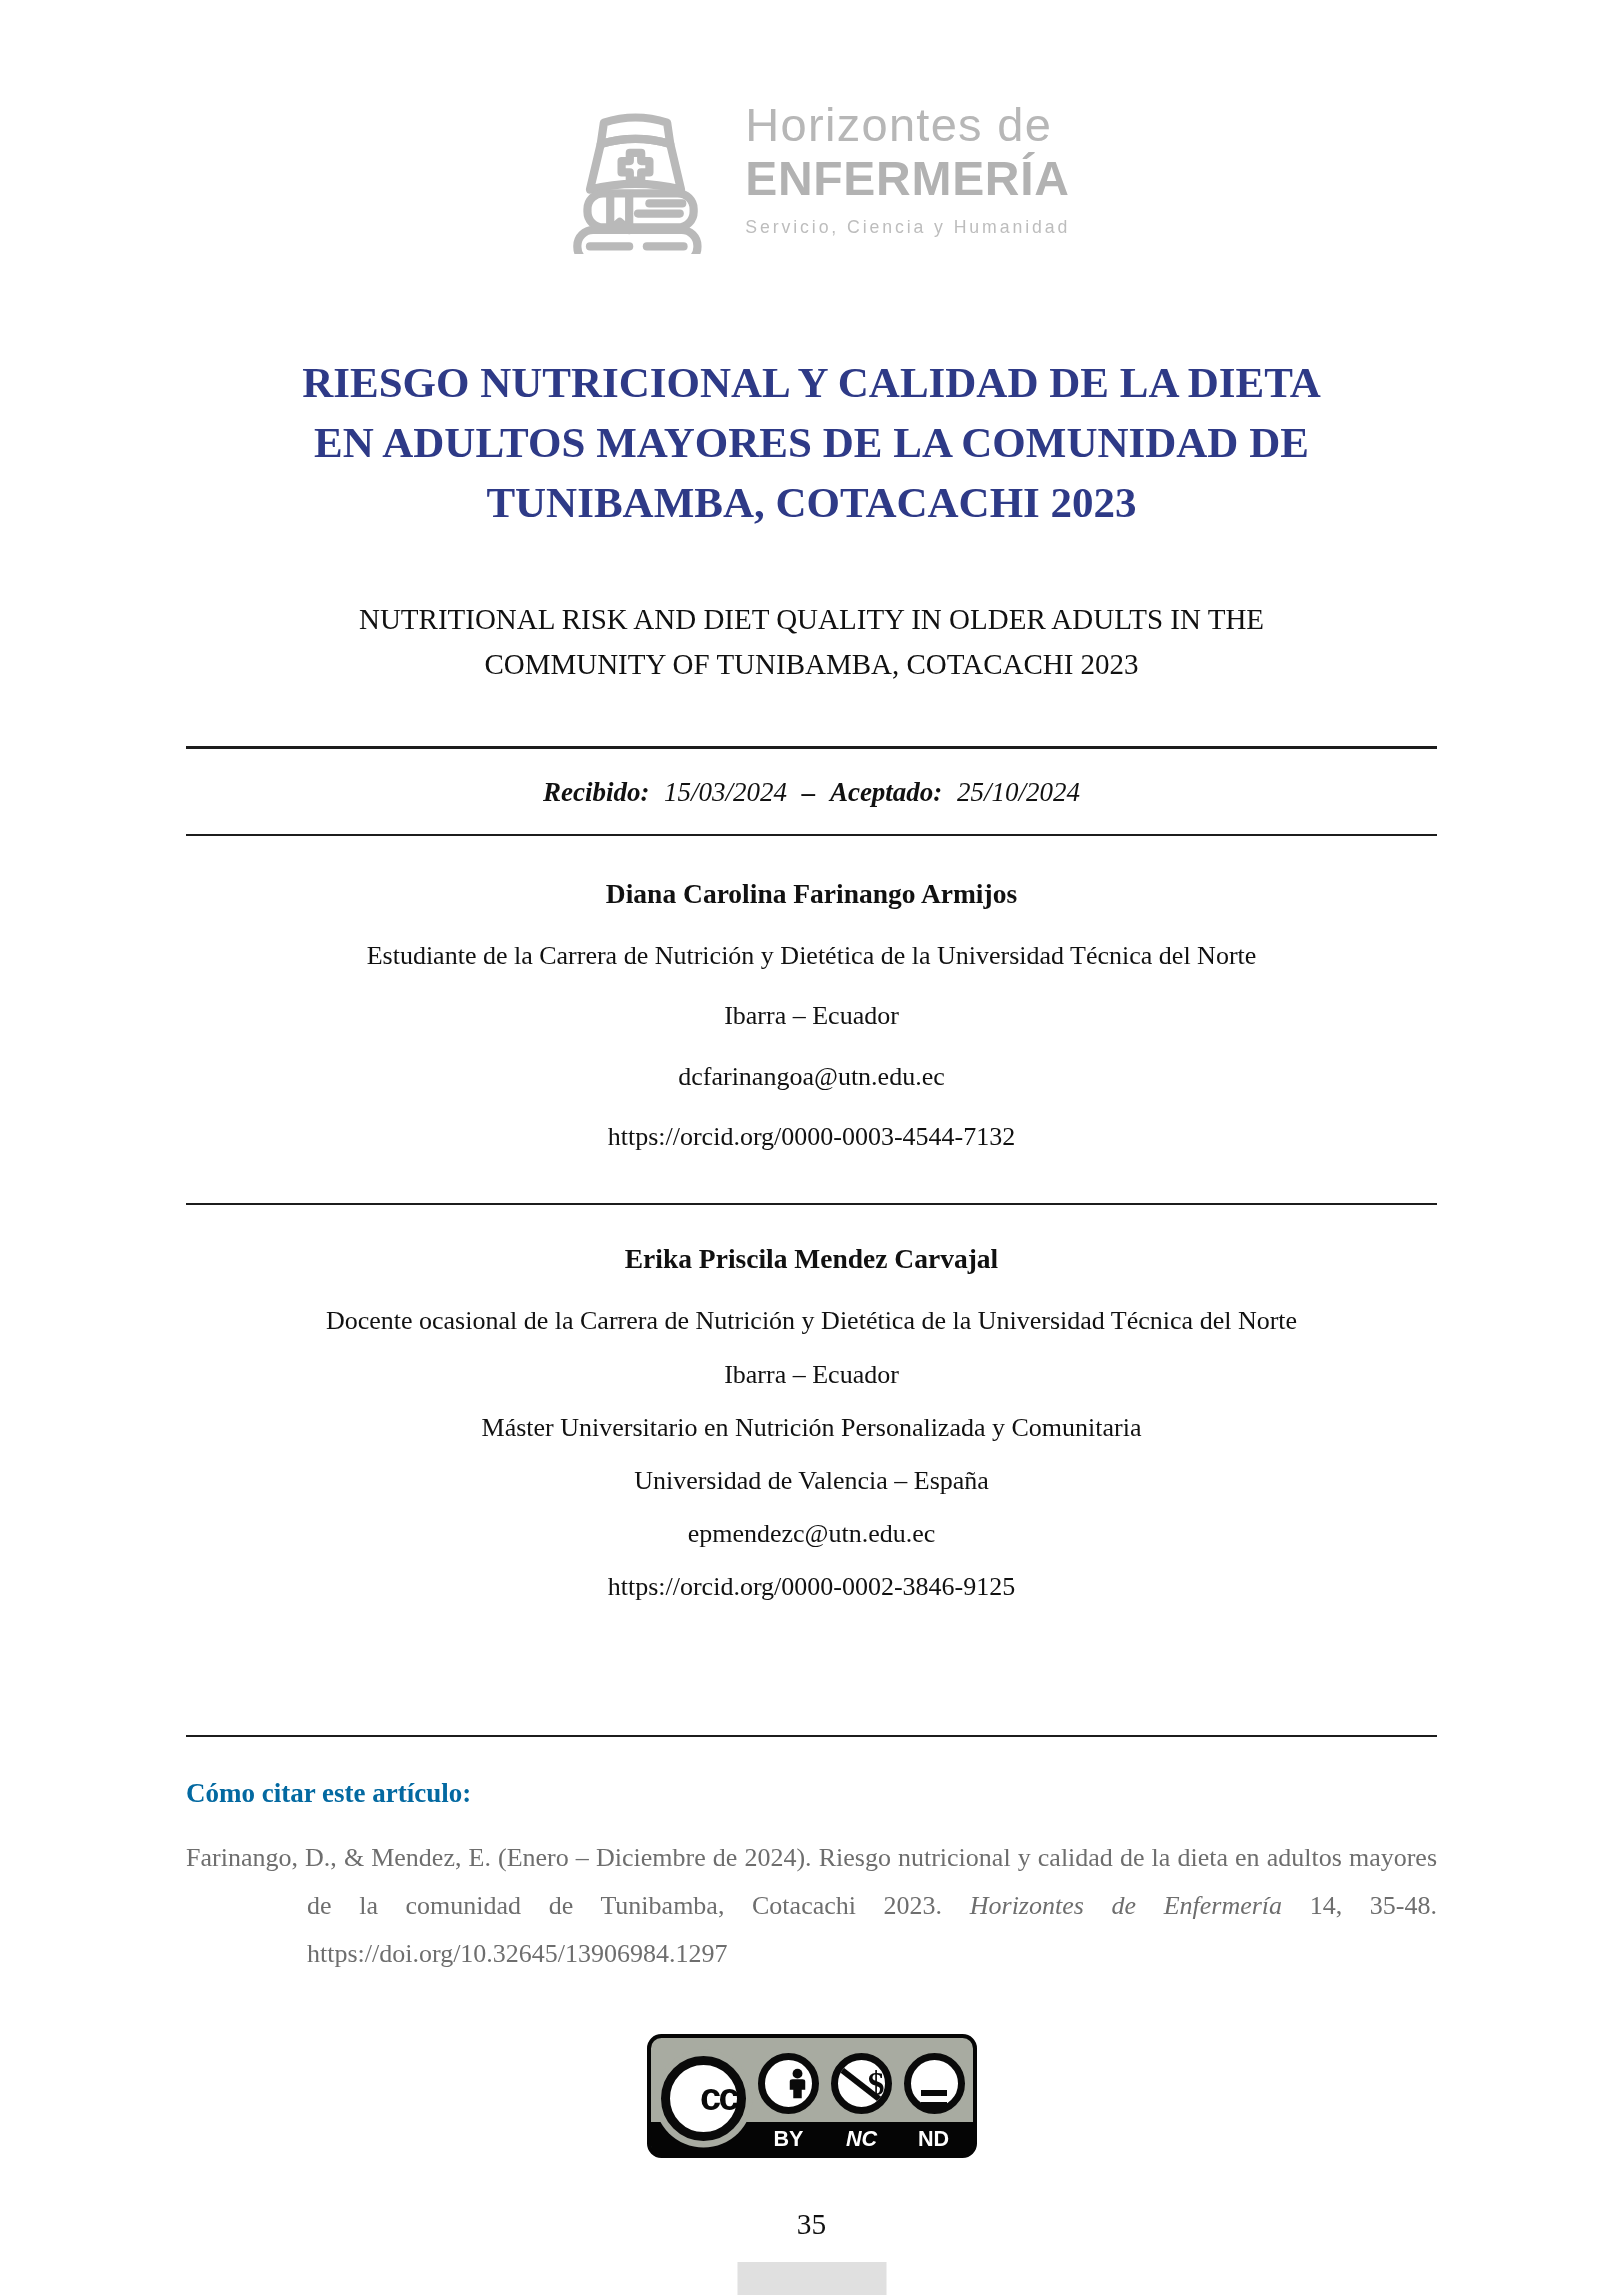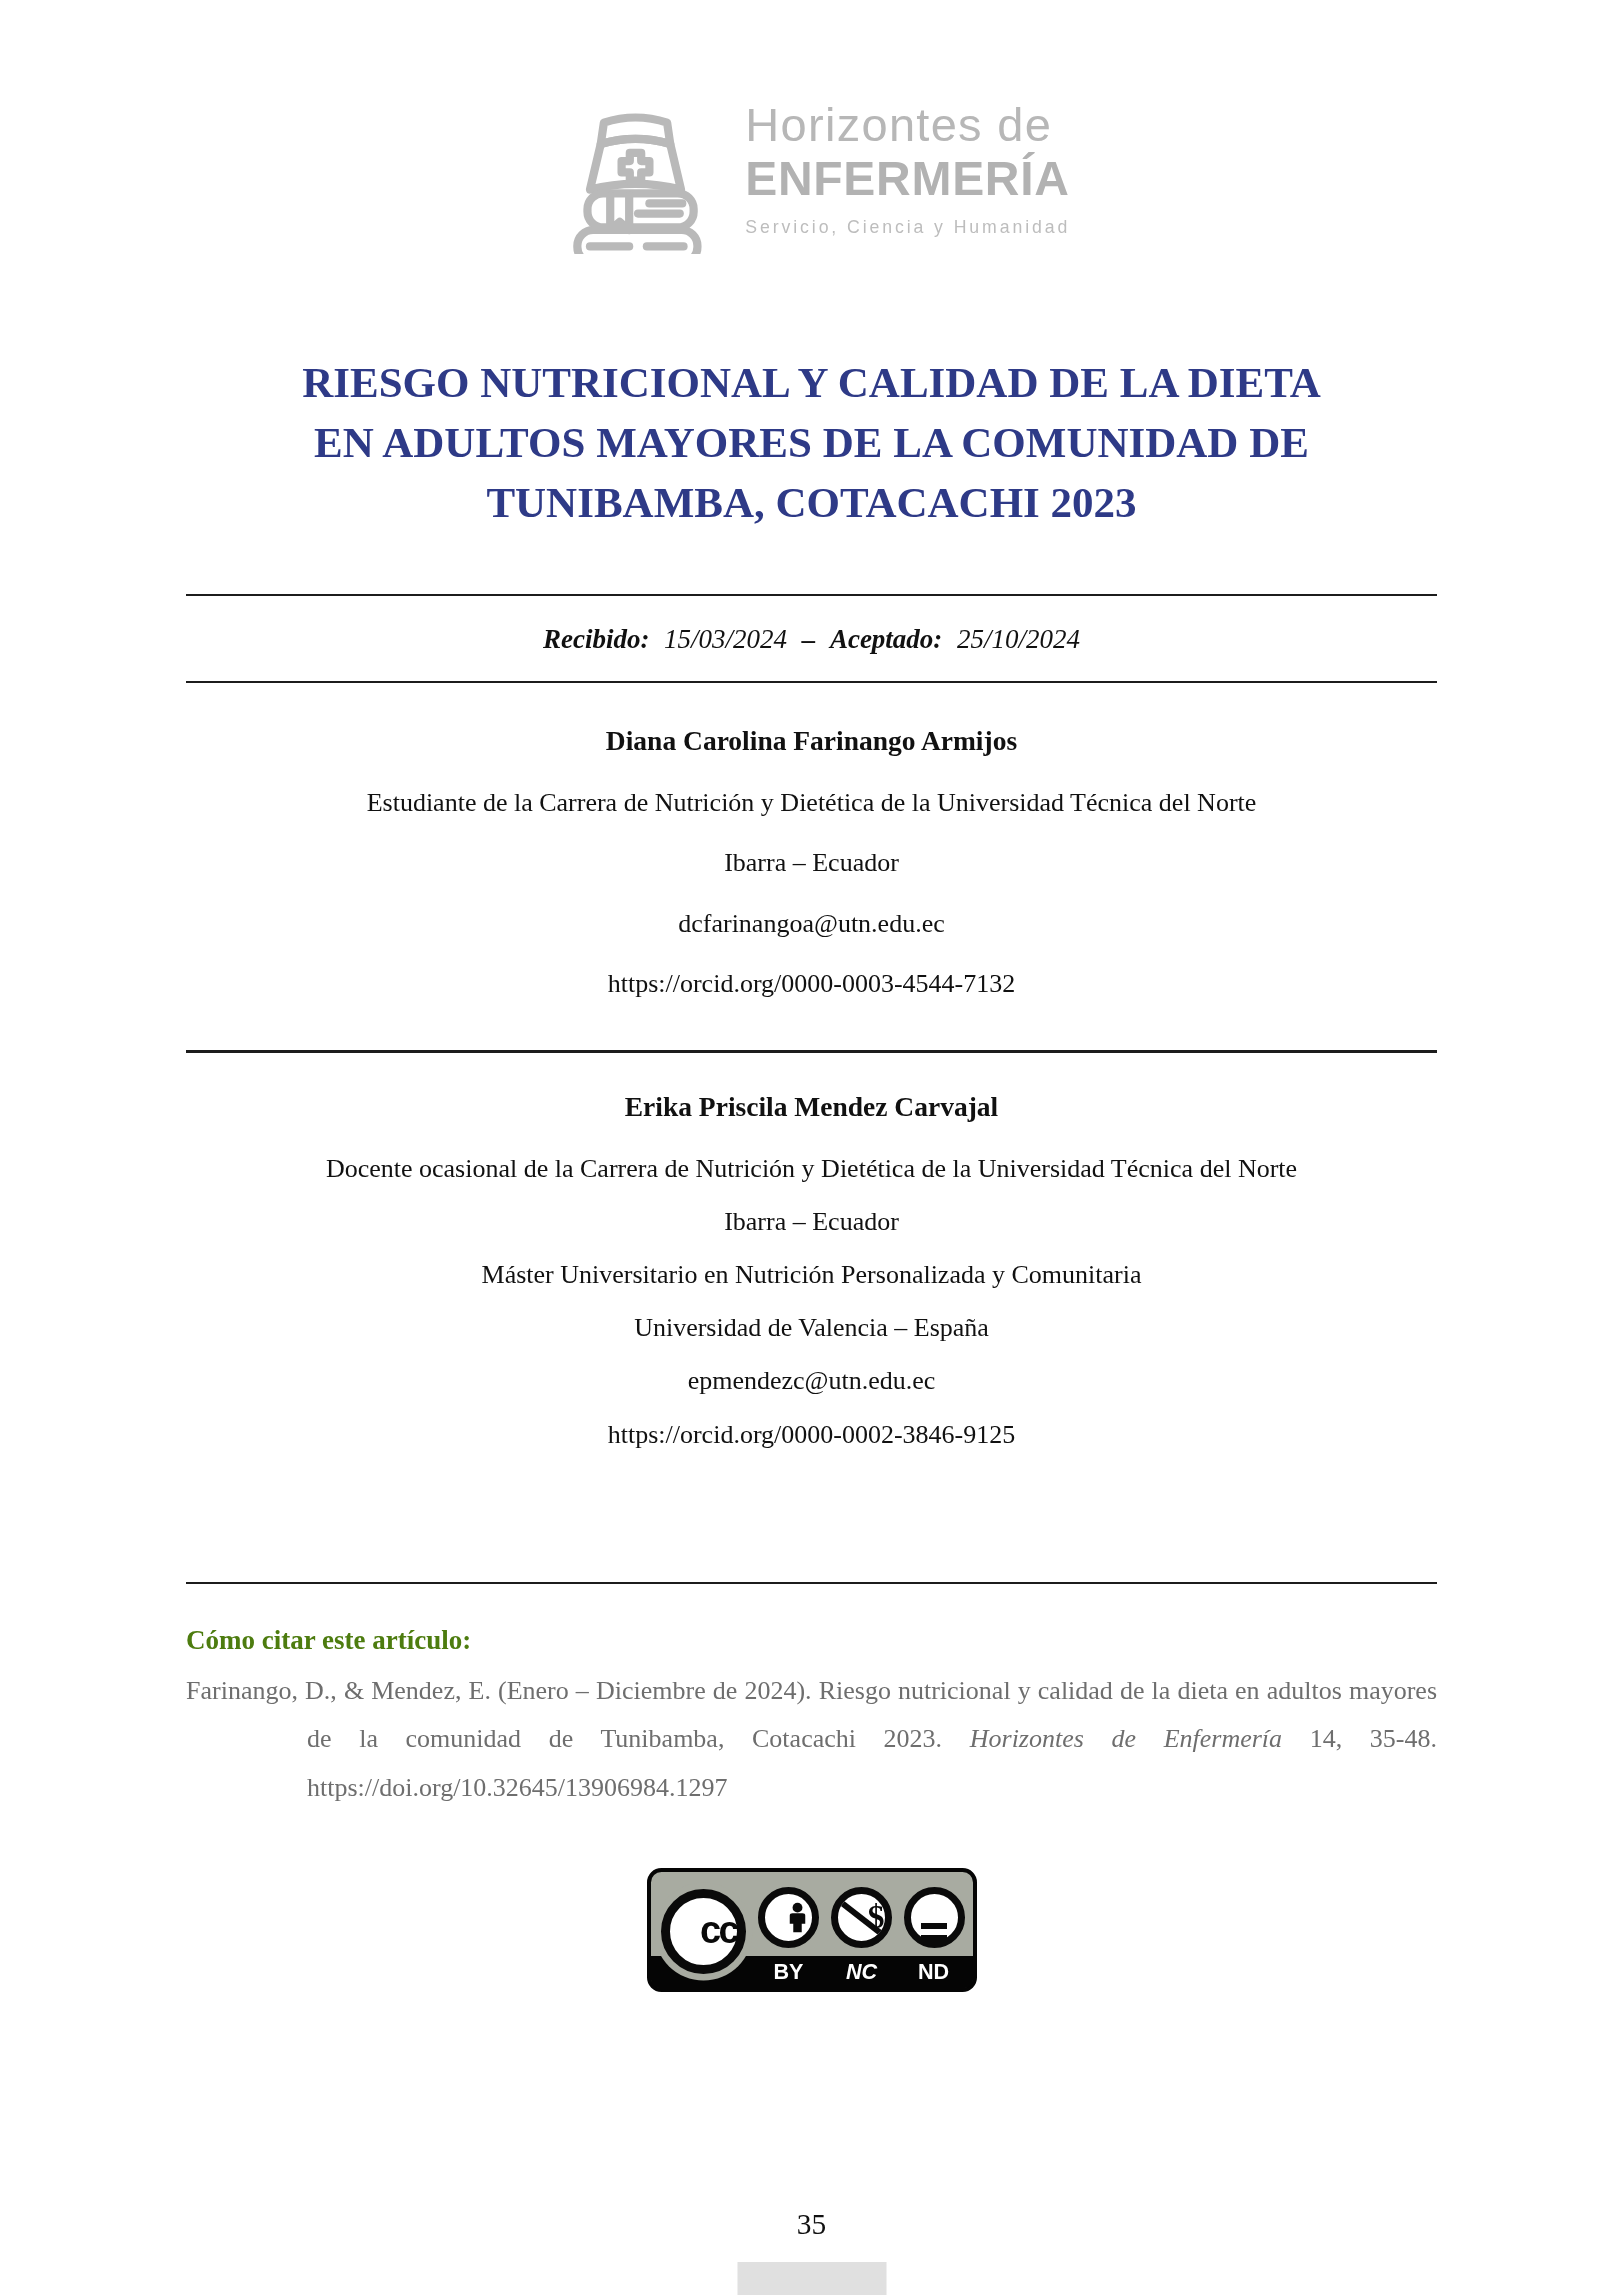--- a/index.html
+++ b/index.html
@@ -69,21 +69,21 @@
   
   .author{padding:42px 82px 51px;text-align:center;}
   .author h3{margin:0 0 30px;font-size:27.5px;font-weight:bold;}
   .author p{margin:0 0 29px;font-size:26px;line-height:1.2;}
   .author p:last-child{margin-bottom:0;}
   .author.compact{padding:38px 186px 110px;}
   .author.compact p{margin-bottom:22px;}
 
   
   .citation{padding:41px 186px 0;color:#6e6e6e;}
-  .citation h4{margin:0 0 11px;font-size:27px;font-weight:bold;color:#4d7c0f;}
+  .citation h4{margin:0 0 25px;font-size:27px;font-weight:bold;color:#0369a1;}
   .citation .cit-text{
     margin:0;font-size:26px;line-height:1.85;text-align:justify;
     padding-left:121px;text-indent:-121px;
   }
   .citation .cit-text em{font-style:italic;}
 
   
   .cc-badge{
     position:relative;
     width:330px;height:124px;
@@ -167,20 +167,22 @@
     <div class="logo-text">
       <div class="logo-line1">Horizontes de</div>
       <div class="logo-line2">ENFERMERÍA</div>
       <div class="logo-tagline">Servicio, Ciencia y Humanidad</div>
     </div>
   </header>
 
   <h1 class="title-es">RIESGO NUTRICIONAL Y CALIDAD DE LA DIETA
 EN ADULTOS MAYORES DE LA COMUNIDAD DE
 TUNIBAMBA, COTACACHI 2023</h1>
+  <h2 class="title-en">NUTRITIONAL RISK AND DIET QUALITY IN OLDER ADULTS IN THE
+COMMUNITY OF TUNIBAMBA, COTACACHI 2023</h2>
 
   <hr class="rule rule-first">
   <p class="dates">
     <strong>Recibido:</strong>
     <span class="gap">15/03/2024</span>
     <strong class="gap">–</strong>
     <strong class="gap">Aceptado:</strong>
     <span class="gap">25/10/2024</span>
   </p>
   <hr class="rule">

